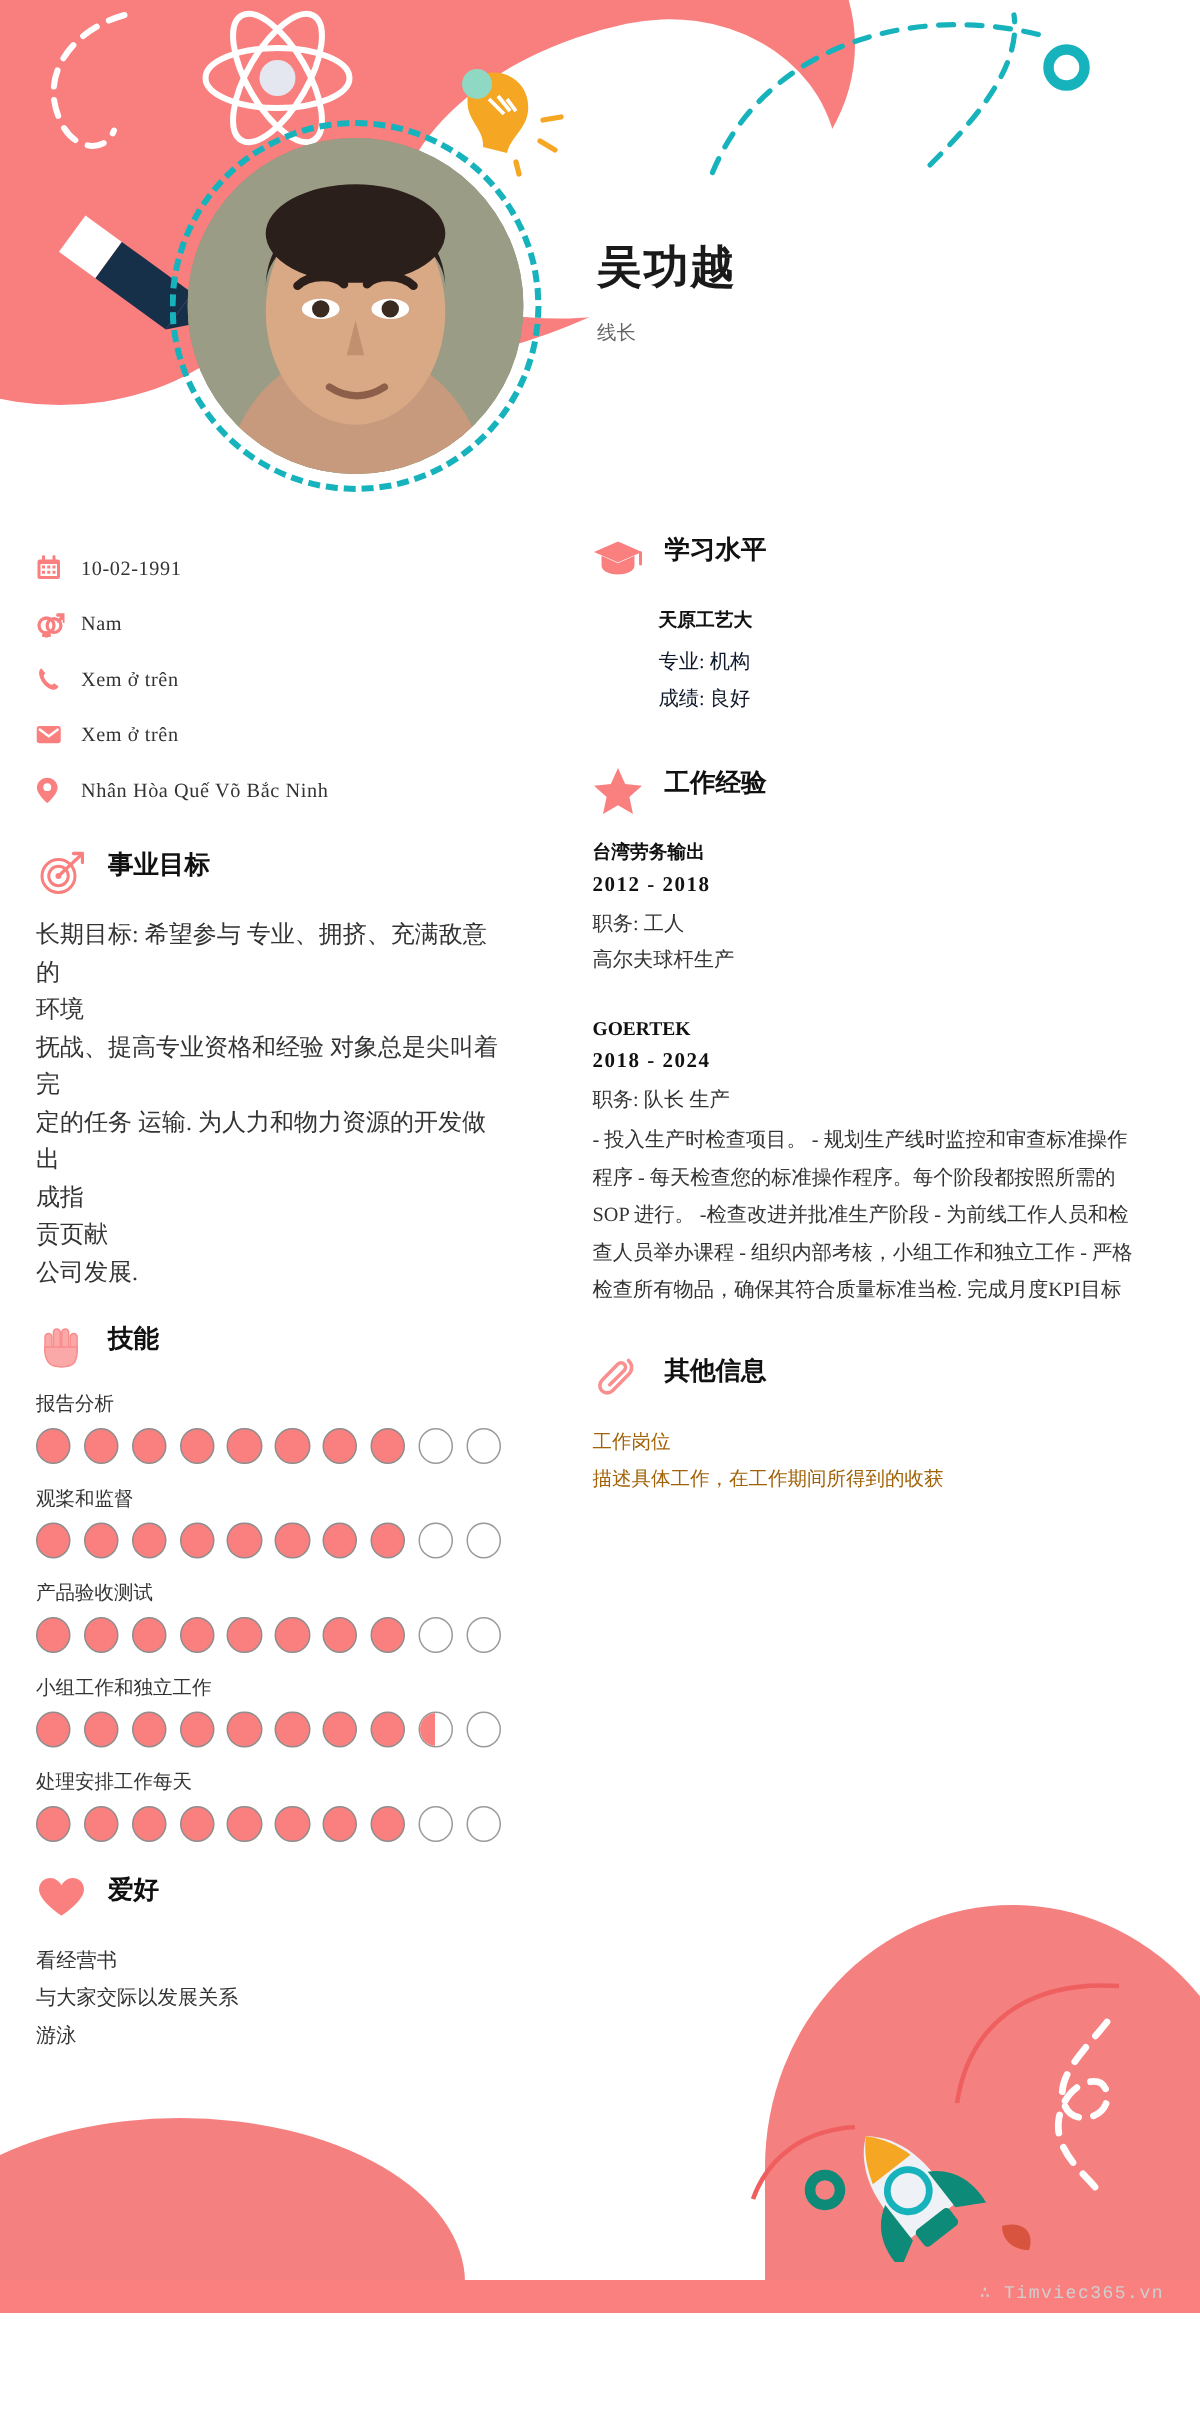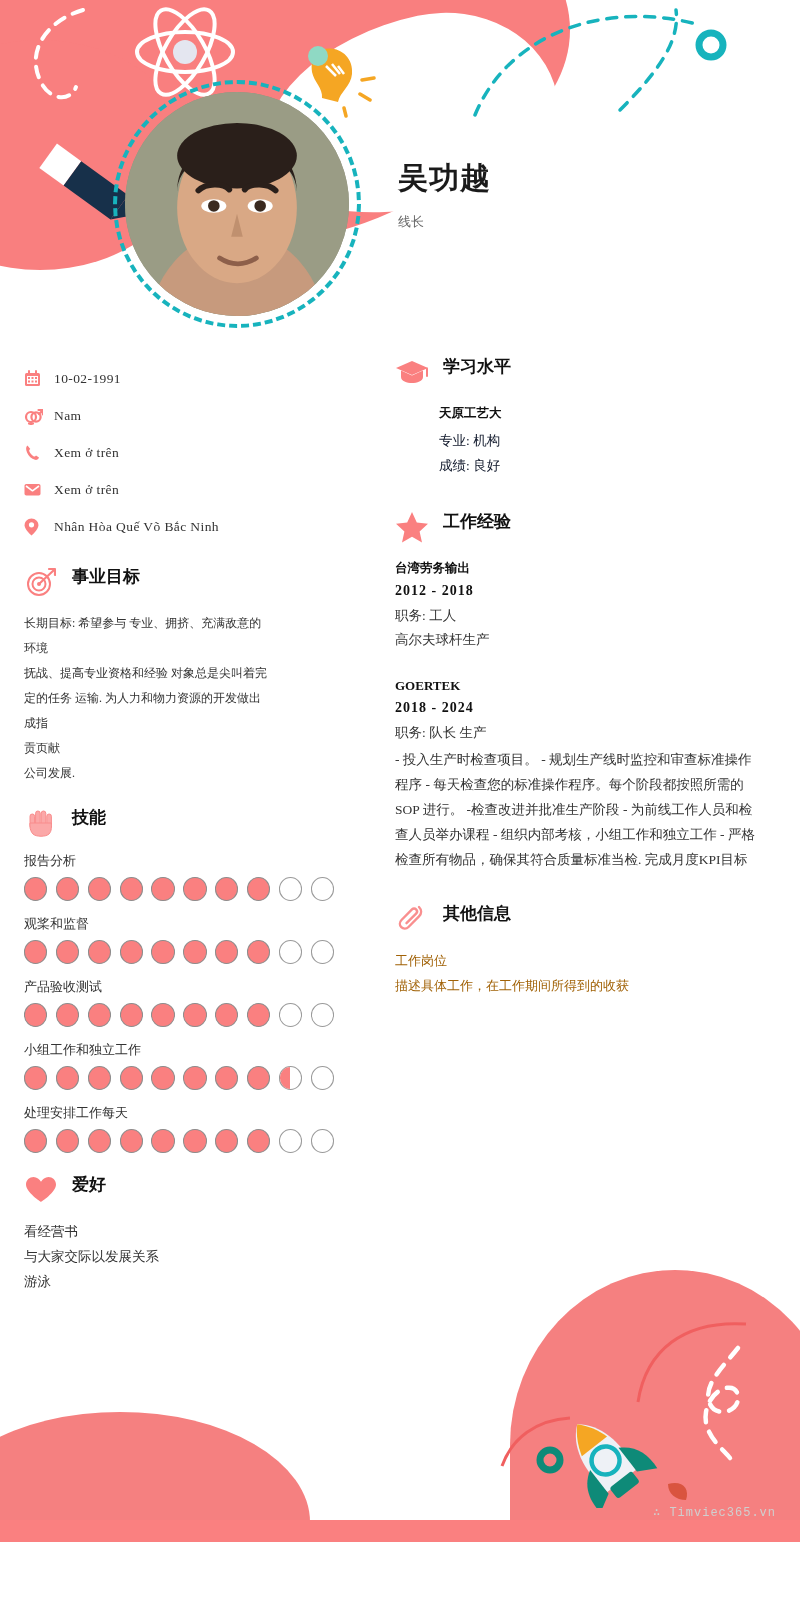--- a/index.html
+++ b/index.html
@@ -80,21 +80,21 @@
 
   
   .sec { margin-top: 20px; }
   .sec-head { display: flex; align-items: flex-start; gap: 14px; margin-bottom: 12px; }
   .sec-ic { width: 34px; height: 34px; display: flex; align-items: center; justify-content: center; color: #fa8080; flex: none; }
   .sec-title {
     font-family: "DejaVu Sans", sans-serif;
     font-size: 17px; font-weight: bold; color: #111;
   }
 
-  .body-tx { font-size: 12px; color: #333; line-height: 25px; }
+  .body-tx { font-size: 16px; color: #333; line-height: 25px; }
 
   
   .skill { margin-bottom: 4px; }
   .skill-name { font-size: 13px; color: #333; margin-bottom: 7px; }
   .dots { display: flex; gap: 8.5px; margin-bottom: 14px; }
   .dot {
     width: 24px; height: 24px; border-radius: 50%;
     border: 1px solid #9a9a9a; background: #ffffff;
     position: relative; overflow: hidden;
   }
@@ -133,21 +133,21 @@
   .ftr-blob-bl {
     position: absolute; left: -70px; bottom: -90px;
     width: 380px; height: 220px;
     background: #f58080;
     border-radius: 50%;
   }
   .ftr-bar {
     position: absolute; left: 0; bottom: 0; width: 800px; height: 22px; background: #fa8080;
   }
   .watermark {
-    position: absolute; right: 24px; bottom: 22px;
+    position: absolute; right: 24px; bottom: 6px;
     font-family: "Liberation Mono", monospace;
     font-size: 12px; color: #cfcfcf; letter-spacing: 1px; margin-top: 26px;
   }
 </style>
 </head>
 <body>
 
 <div id="page">
 
   <div class="hdr-wrap">

